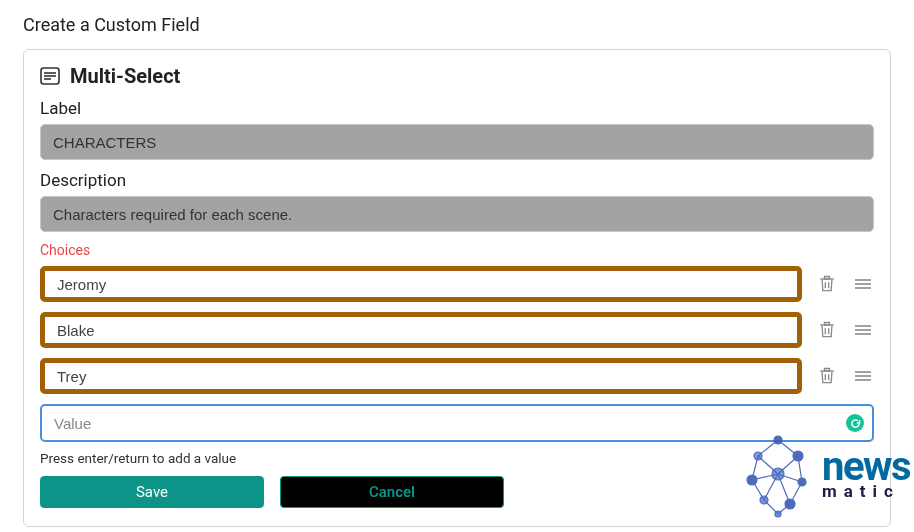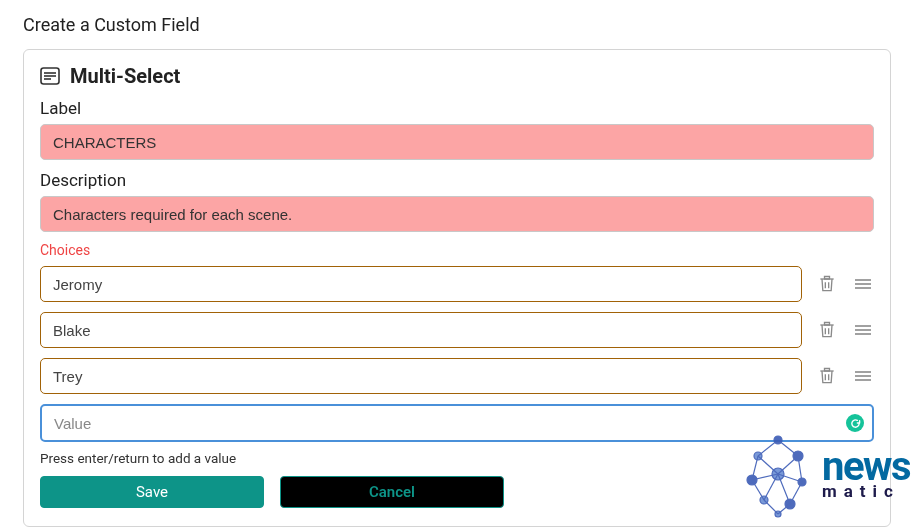--- a/index.html
+++ b/index.html
@@ -44,39 +44,39 @@
     margin: 6px 0 6px 0;
   }
   .text-input {
     width: 100%;
     height: 36px;
     border: 1px solid #c8c8c8;
     border-radius: 5px;
     padding: 0 12px;
     font-size: 15px;
     color: #333;
-    background: #fca5a5;
+    background: #a3a3a3;
     outline: none;
   }
   .choices-section { margin-top: 8px; }
   .choices-label {
     font-size: 14px;
     color: #ef4444;
     margin: 10px 0 8px 0;
   }
   .choice-row {
     display: flex;
     align-items: center;
     gap: 14px;
     margin-bottom: 10px;
   }
   .choice-input {
     flex: 1;
     height: 36px;
-    border: 1px solid #a16207;
+    border: 5px solid #a16207;
     border-radius: 5px;
     padding: 0 12px;
     font-size: 15px;
     color: #444;
     background: #fff;
     outline: none;
   }
   .row-icon {
     width: 22px;
     height: 22px;

